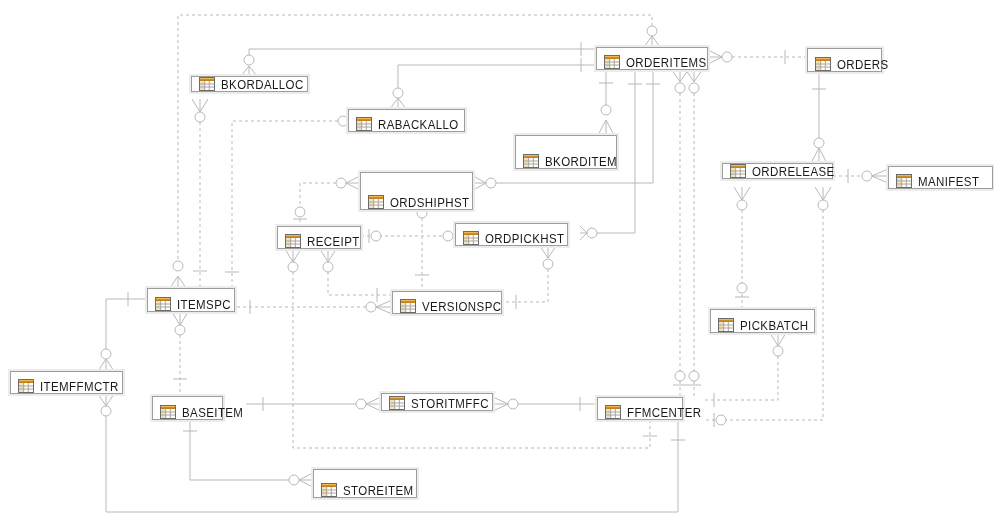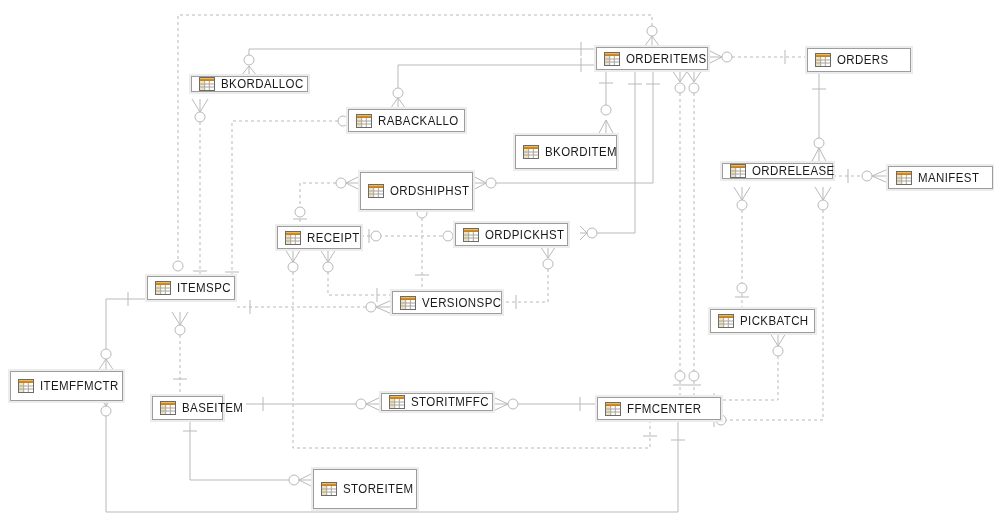--- a/index.html
+++ b/index.html
@@ -8,21 +8,21 @@
     background:#ffffff;font-family:"Liberation Sans", sans-serif;
   }
   #wires{position:absolute;left:0;top:0;z-index:1;}
   .ln{fill:none;stroke:#b9b9b9;stroke-width:1;}
   .dash{stroke-dasharray:3,3;}
   .nd{fill:#ffffff;stroke:#b9b9b9;stroke-width:1;}
   .entity{
     position:absolute;z-index:2;box-sizing:border-box;
     background:#ffffff;border:1px solid #9d9d9d;
     box-shadow:0 0 0 2px #ececec;
-    display:flex;align-items:center;gap:6px;padding:0 4px 0 7px;
+    display:flex;align-items:flex-end;gap:6px;padding:0 4px 0 7px;
   }
   .elabel{
     font-size:11.5px;color:#1a1a1a;letter-spacing:.4px;white-space:nowrap;
     transform:scaleY(1.05);
   }
   .ti{flex:0 0 auto;display:block;}
 </style>
 </head>
 <body>
 
@@ -214,21 +214,21 @@
   <svg class="ti" width="16" height="14" viewBox="0 0 16 14">
       <rect x="0.5" y="0.5" width="15" height="13" fill="#fff" stroke="#6b6b6b"></rect>
       <rect x="1" y="1" width="14" height="3" fill="#c9801f"></rect>
       <rect x="1" y="1" width="14" height="1.2" fill="#edba55"></rect>
       <rect x="1" y="4" width="4.7" height="9" fill="#ece2c0"></rect>
       <path d="M5.7,4 V13 M10.3,4 V13 M1,7 H15 M1,10 H15" stroke="#a9a49a" fill="none"></path>
     </svg>
   <span class="elabel">ORDERITEMS</span>
 </div>
 
-<div class="entity" style="left:807px;top:48px;width:104px;height:24px">
+<div class="entity" style="left:807px;top:48px;width:75px;height:24px">
   <svg class="ti" width="16" height="14" viewBox="0 0 16 14">
       <rect x="0.5" y="0.5" width="15" height="13" fill="#fff" stroke="#6b6b6b"></rect>
       <rect x="1" y="1" width="14" height="3" fill="#c9801f"></rect>
       <rect x="1" y="1" width="14" height="1.2" fill="#edba55"></rect>
       <rect x="1" y="4" width="4.7" height="9" fill="#ece2c0"></rect>
       <path d="M5.7,4 V13 M10.3,4 V13 M1,7 H15 M1,10 H15" stroke="#a9a49a" fill="none"></path>
     </svg>
   <span class="elabel">ORDERS</span>
 </div>
 
@@ -324,21 +324,21 @@
   <svg class="ti" width="16" height="14" viewBox="0 0 16 14">
       <rect x="0.5" y="0.5" width="15" height="13" fill="#fff" stroke="#6b6b6b"></rect>
       <rect x="1" y="1" width="14" height="3" fill="#c9801f"></rect>
       <rect x="1" y="1" width="14" height="1.2" fill="#edba55"></rect>
       <rect x="1" y="4" width="4.7" height="9" fill="#ece2c0"></rect>
       <path d="M5.7,4 V13 M10.3,4 V13 M1,7 H15 M1,10 H15" stroke="#a9a49a" fill="none"></path>
     </svg>
   <span class="elabel">VERSIONSPC</span>
 </div>
 
-<div class="entity" style="left:147px;top:276px;width:88px;height:24px">
+<div class="entity" style="left:147px;top:288px;width:88px;height:24px">
   <svg class="ti" width="16" height="14" viewBox="0 0 16 14">
       <rect x="0.5" y="0.5" width="15" height="13" fill="#fff" stroke="#6b6b6b"></rect>
       <rect x="1" y="1" width="14" height="3" fill="#c9801f"></rect>
       <rect x="1" y="1" width="14" height="1.2" fill="#edba55"></rect>
       <rect x="1" y="4" width="4.7" height="9" fill="#ece2c0"></rect>
       <path d="M5.7,4 V13 M10.3,4 V13 M1,7 H15 M1,10 H15" stroke="#a9a49a" fill="none"></path>
     </svg>
   <span class="elabel">ITEMSPC</span>
 </div>
 
@@ -346,21 +346,21 @@
   <svg class="ti" width="16" height="14" viewBox="0 0 16 14">
       <rect x="0.5" y="0.5" width="15" height="13" fill="#fff" stroke="#6b6b6b"></rect>
       <rect x="1" y="1" width="14" height="3" fill="#c9801f"></rect>
       <rect x="1" y="1" width="14" height="1.2" fill="#edba55"></rect>
       <rect x="1" y="4" width="4.7" height="9" fill="#ece2c0"></rect>
       <path d="M5.7,4 V13 M10.3,4 V13 M1,7 H15 M1,10 H15" stroke="#a9a49a" fill="none"></path>
     </svg>
   <span class="elabel">PICKBATCH</span>
 </div>
 
-<div class="entity" style="left:10px;top:371px;width:113px;height:30px">
+<div class="entity" style="left:10px;top:371px;width:113px;height:23px">
   <svg class="ti" width="16" height="14" viewBox="0 0 16 14">
       <rect x="0.5" y="0.5" width="15" height="13" fill="#fff" stroke="#6b6b6b"></rect>
       <rect x="1" y="1" width="14" height="3" fill="#c9801f"></rect>
       <rect x="1" y="1" width="14" height="1.2" fill="#edba55"></rect>
       <rect x="1" y="4" width="4.7" height="9" fill="#ece2c0"></rect>
       <path d="M5.7,4 V13 M10.3,4 V13 M1,7 H15 M1,10 H15" stroke="#a9a49a" fill="none"></path>
     </svg>
   <span class="elabel">ITEMFFMCTR</span>
 </div>
 
@@ -379,32 +379,32 @@
   <svg class="ti" width="16" height="14" viewBox="0 0 16 14">
       <rect x="0.5" y="0.5" width="15" height="13" fill="#fff" stroke="#6b6b6b"></rect>
       <rect x="1" y="1" width="14" height="3" fill="#c9801f"></rect>
       <rect x="1" y="1" width="14" height="1.2" fill="#edba55"></rect>
       <rect x="1" y="4" width="4.7" height="9" fill="#ece2c0"></rect>
       <path d="M5.7,4 V13 M10.3,4 V13 M1,7 H15 M1,10 H15" stroke="#a9a49a" fill="none"></path>
     </svg>
   <span class="elabel">STORITMFFC</span>
 </div>
 
-<div class="entity" style="left:597px;top:397px;width:124px;height:23px">
+<div class="entity" style="left:597px;top:397px;width:86px;height:23px">
   <svg class="ti" width="16" height="14" viewBox="0 0 16 14">
       <rect x="0.5" y="0.5" width="15" height="13" fill="#fff" stroke="#6b6b6b"></rect>
       <rect x="1" y="1" width="14" height="3" fill="#c9801f"></rect>
       <rect x="1" y="1" width="14" height="1.2" fill="#edba55"></rect>
       <rect x="1" y="4" width="4.7" height="9" fill="#ece2c0"></rect>
       <path d="M5.7,4 V13 M10.3,4 V13 M1,7 H15 M1,10 H15" stroke="#a9a49a" fill="none"></path>
     </svg>
   <span class="elabel">FFMCENTER</span>
 </div>
 
-<div class="entity" style="left:313px;top:469px;width:104px;height:40px">
+<div class="entity" style="left:313px;top:469px;width:104px;height:29px">
   <svg class="ti" width="16" height="14" viewBox="0 0 16 14">
       <rect x="0.5" y="0.5" width="15" height="13" fill="#fff" stroke="#6b6b6b"></rect>
       <rect x="1" y="1" width="14" height="3" fill="#c9801f"></rect>
       <rect x="1" y="1" width="14" height="1.2" fill="#edba55"></rect>
       <rect x="1" y="4" width="4.7" height="9" fill="#ece2c0"></rect>
       <path d="M5.7,4 V13 M10.3,4 V13 M1,7 H15 M1,10 H15" stroke="#a9a49a" fill="none"></path>
     </svg>
   <span class="elabel">STOREITEM</span>
 </div>
 

